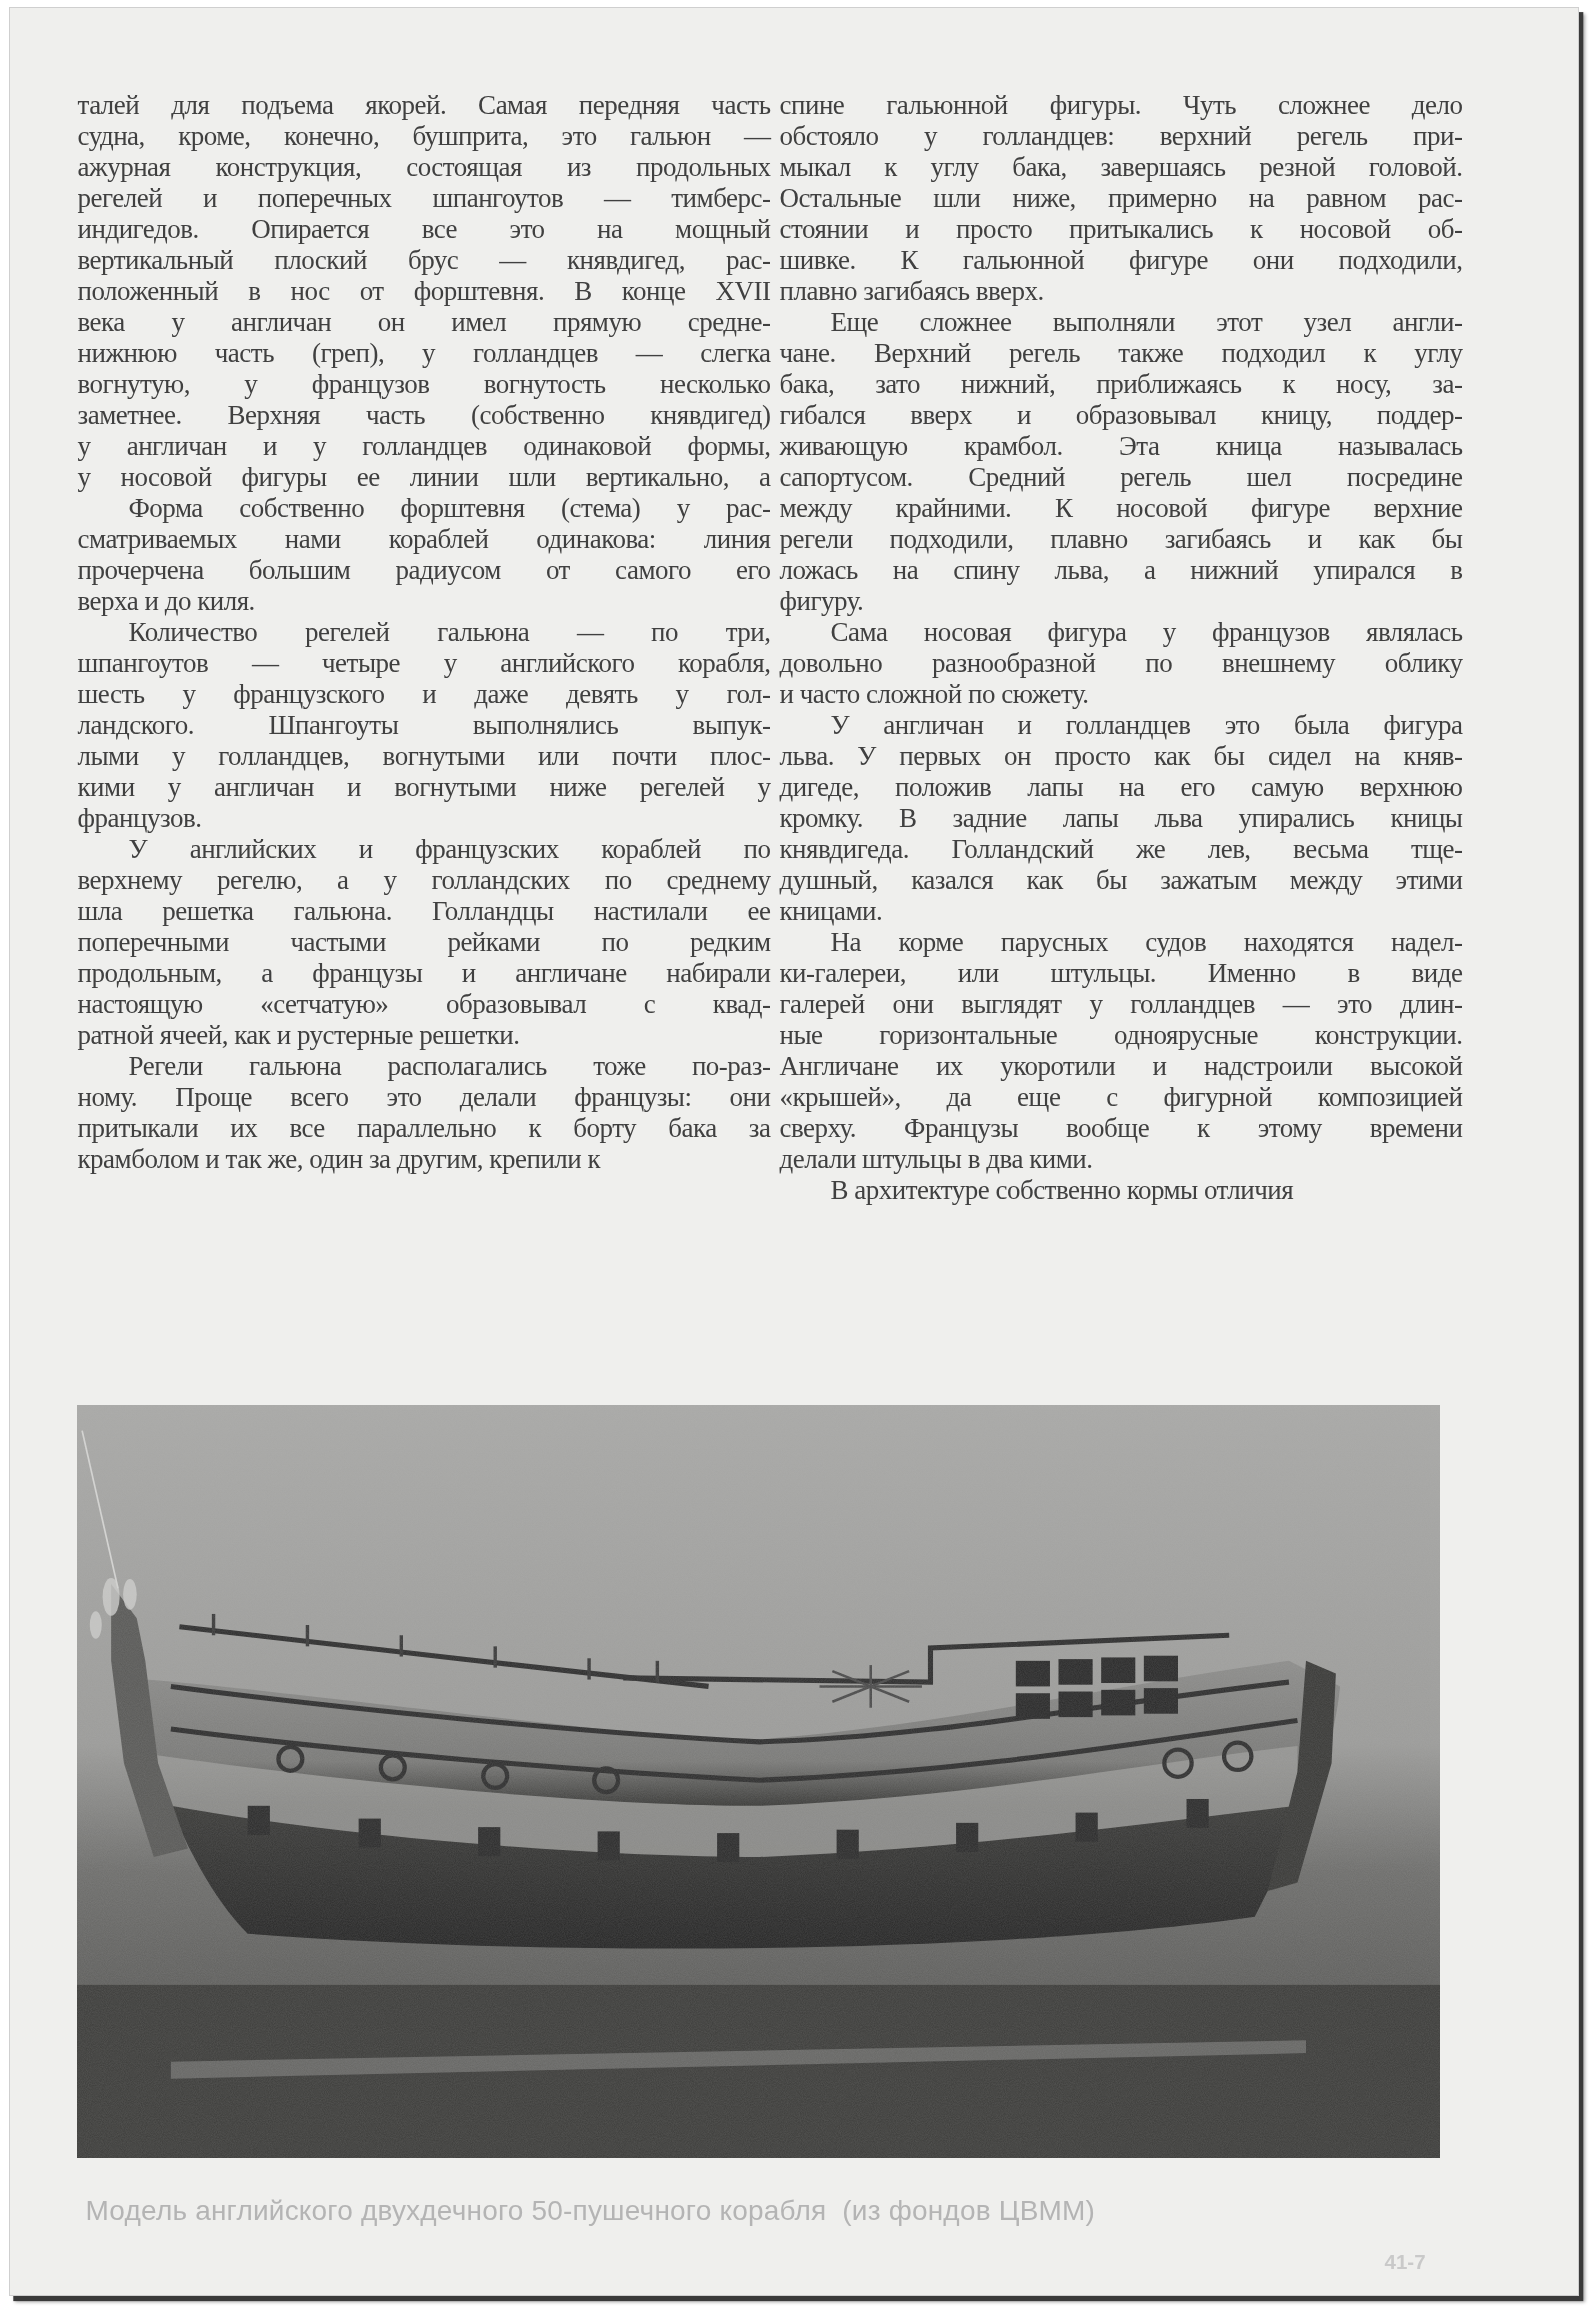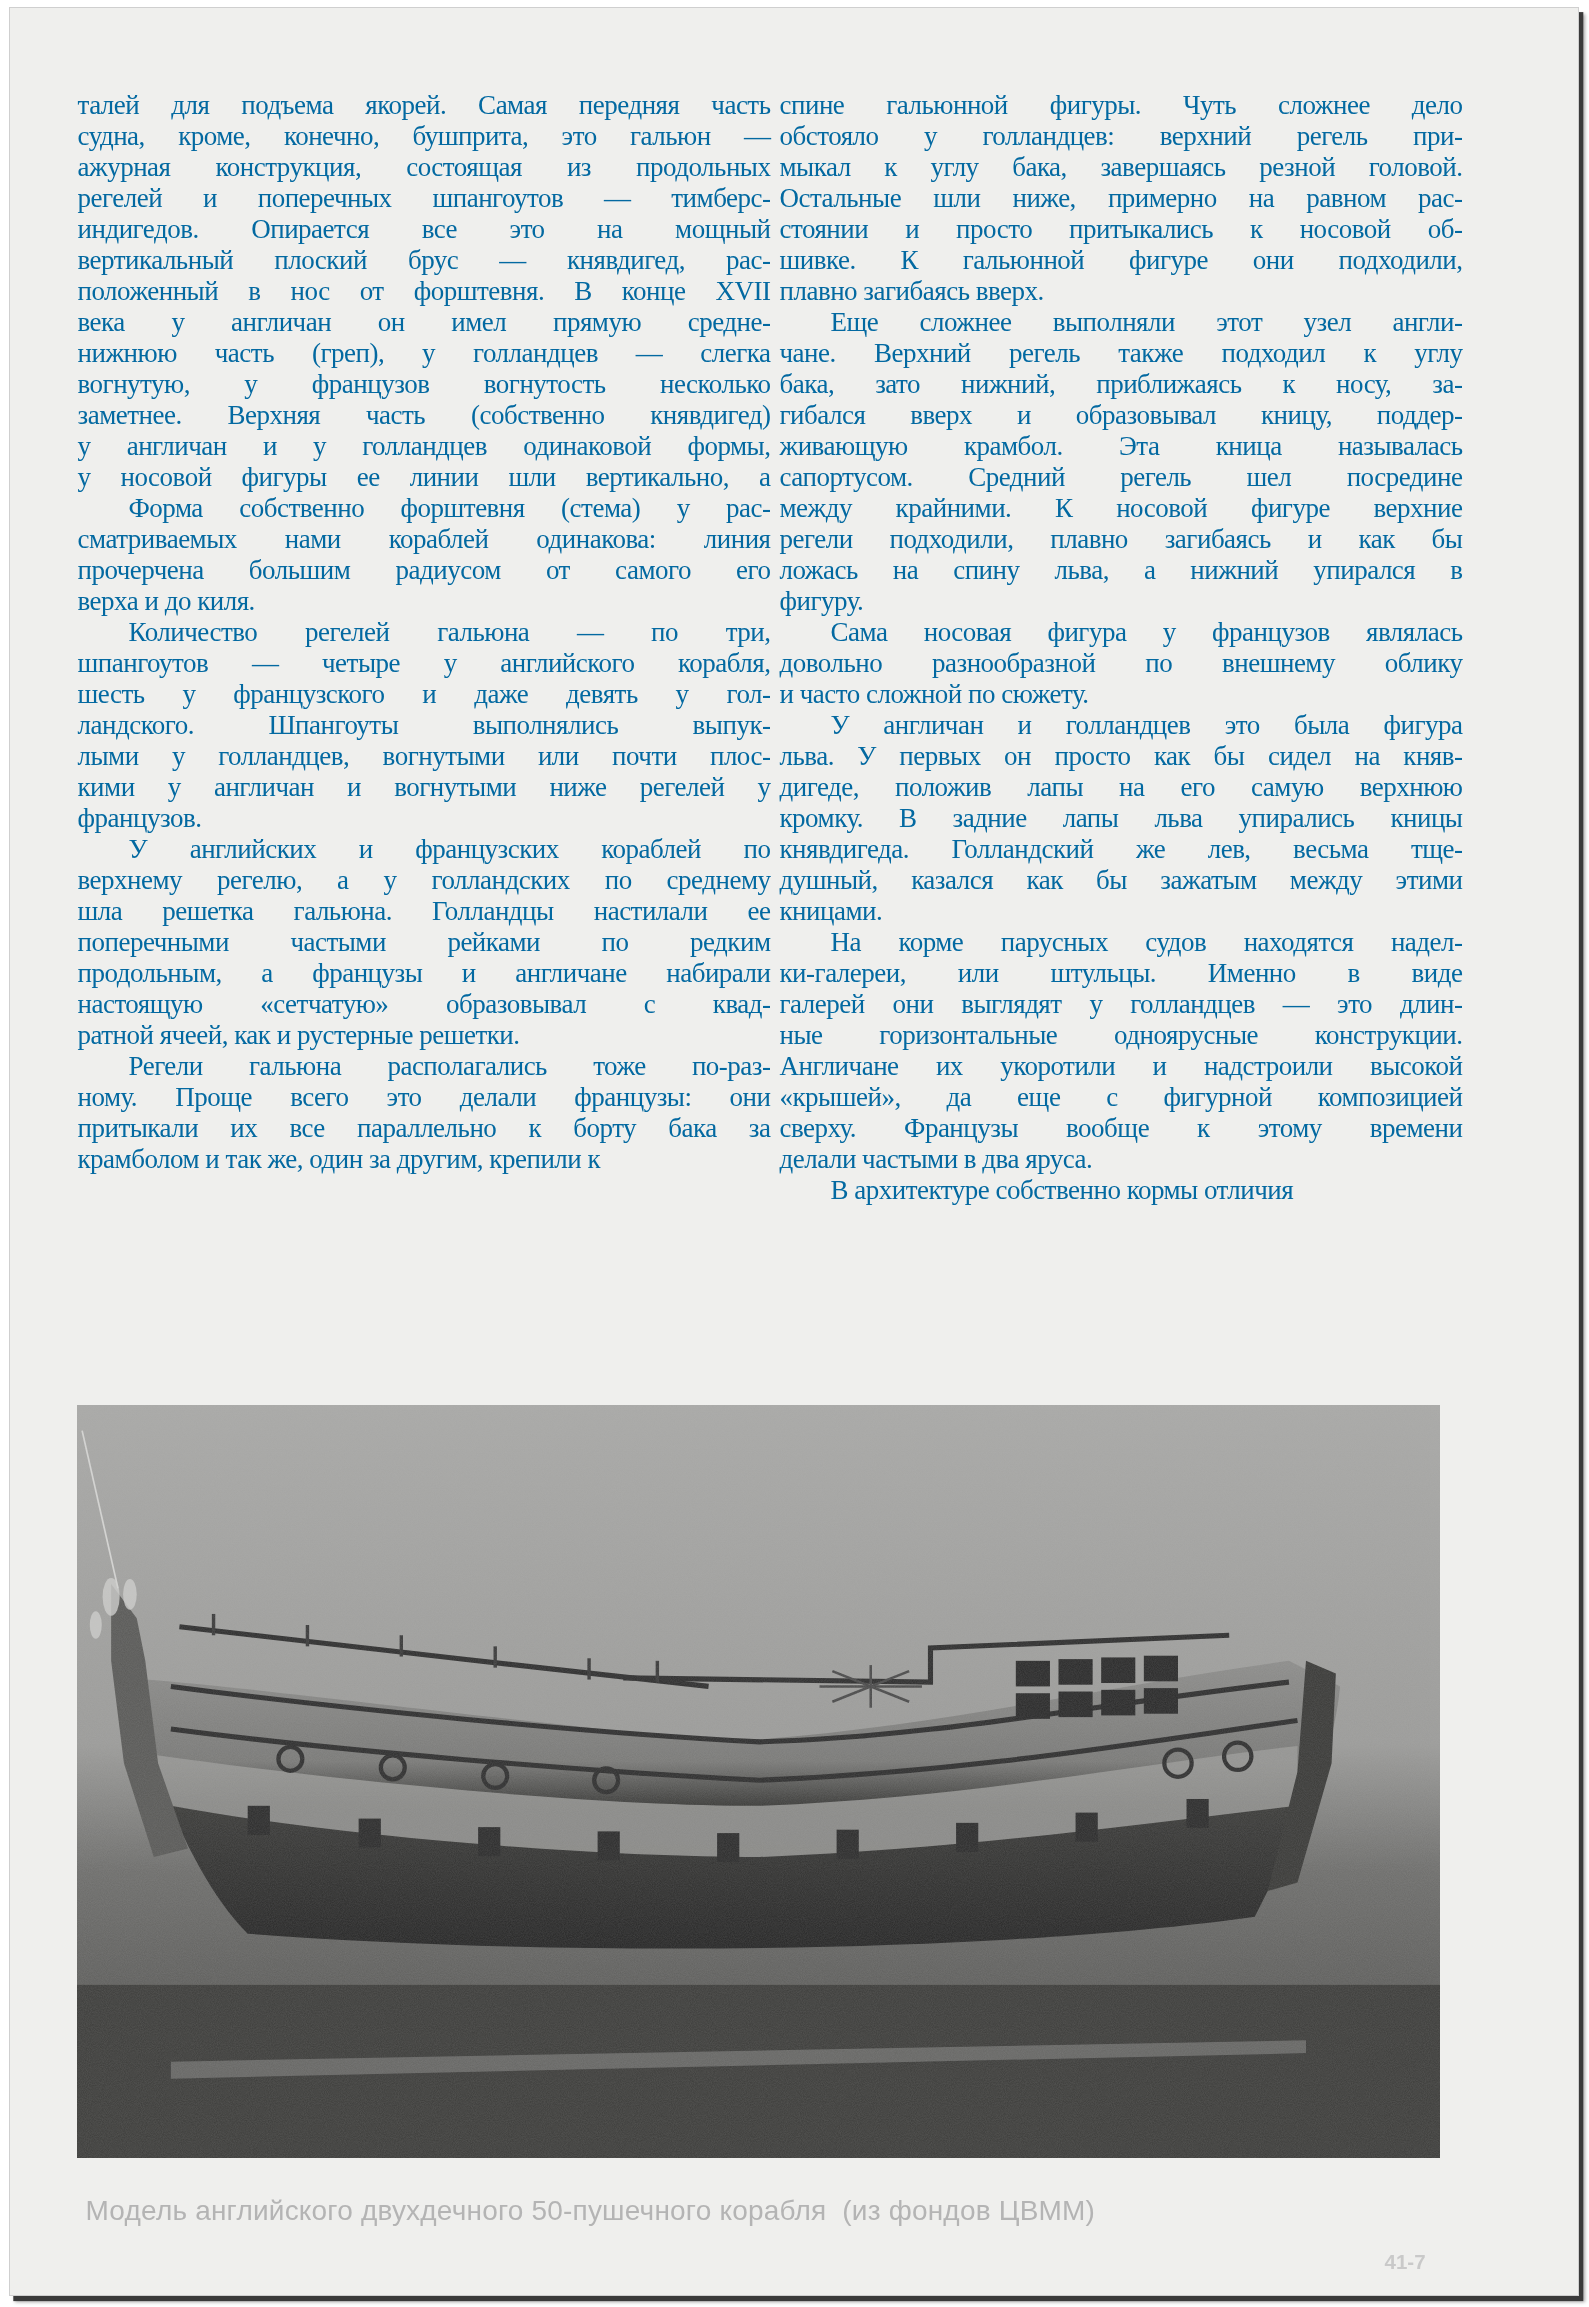--- a/index.html
+++ b/index.html
@@ -17,21 +17,21 @@
     border: 0.9px solid #cfcfcf;
     box-shadow: 4.3px 5.1px 0 0 #3a3a3a, 6px 6.8px 3.4px 0 rgba(0,0,0,0.35);
   }
   .column {
     position: absolute;
     top: 82px;
     width: 693px;
     font-family: "Liberation Serif", "DejaVu Serif", serif;
     font-size: 27px;
     line-height: 31px;
-    color: #0369a1;
+    color: #404040;
     text-align: justify;
     letter-spacing: -0.5px;
   }
   .column.left  { left: 68px; }
   .column.right { left: 770px; width: 683px; }
   .column p { margin: 0; text-indent: 0; hyphens: manual; }
   .line { display: block; text-align: justify; text-align-last: justify; white-space: nowrap; }
   .line.last { text-align-last: left; }
 
   .photo {
@@ -150,21 +150,21 @@
         <span class="line last">кницами.</span>
       </p>
       <p>
         <span class="line" style="text-indent: 51px;">На корме парусных судов находятся надел-</span>
         <span class="line">ки-галереи, или штульцы. Именно в виде</span>
         <span class="line">галерей они выглядят у голландцев — это длин-</span>
         <span class="line">ные горизонтальные одноярусные конструкции.</span>
         <span class="line">Англичане их укоротили и надстроили высокой</span>
         <span class="line">«крышей», да еще с фигурной композицией</span>
         <span class="line">сверху. Французы вообще к этому времени</span>
-        <span class="line last">делали частыми в два яруса.</span>
+        <span class="line last">делали штульцы в два кими.</span>
       </p>
       <p>
         <span class="line last" style="text-indent: 51px;">В архитектуре собственно кормы отличия</span>
       </p>
     </div>
 
   <div class="photo" title="Фотография модели парусного корабля">
     <svg viewBox="0 0 1597 883" preserveAspectRatio="none">
       <defs>
         <linearGradient id="bg" x1="0" y1="0" x2="0" y2="1">

